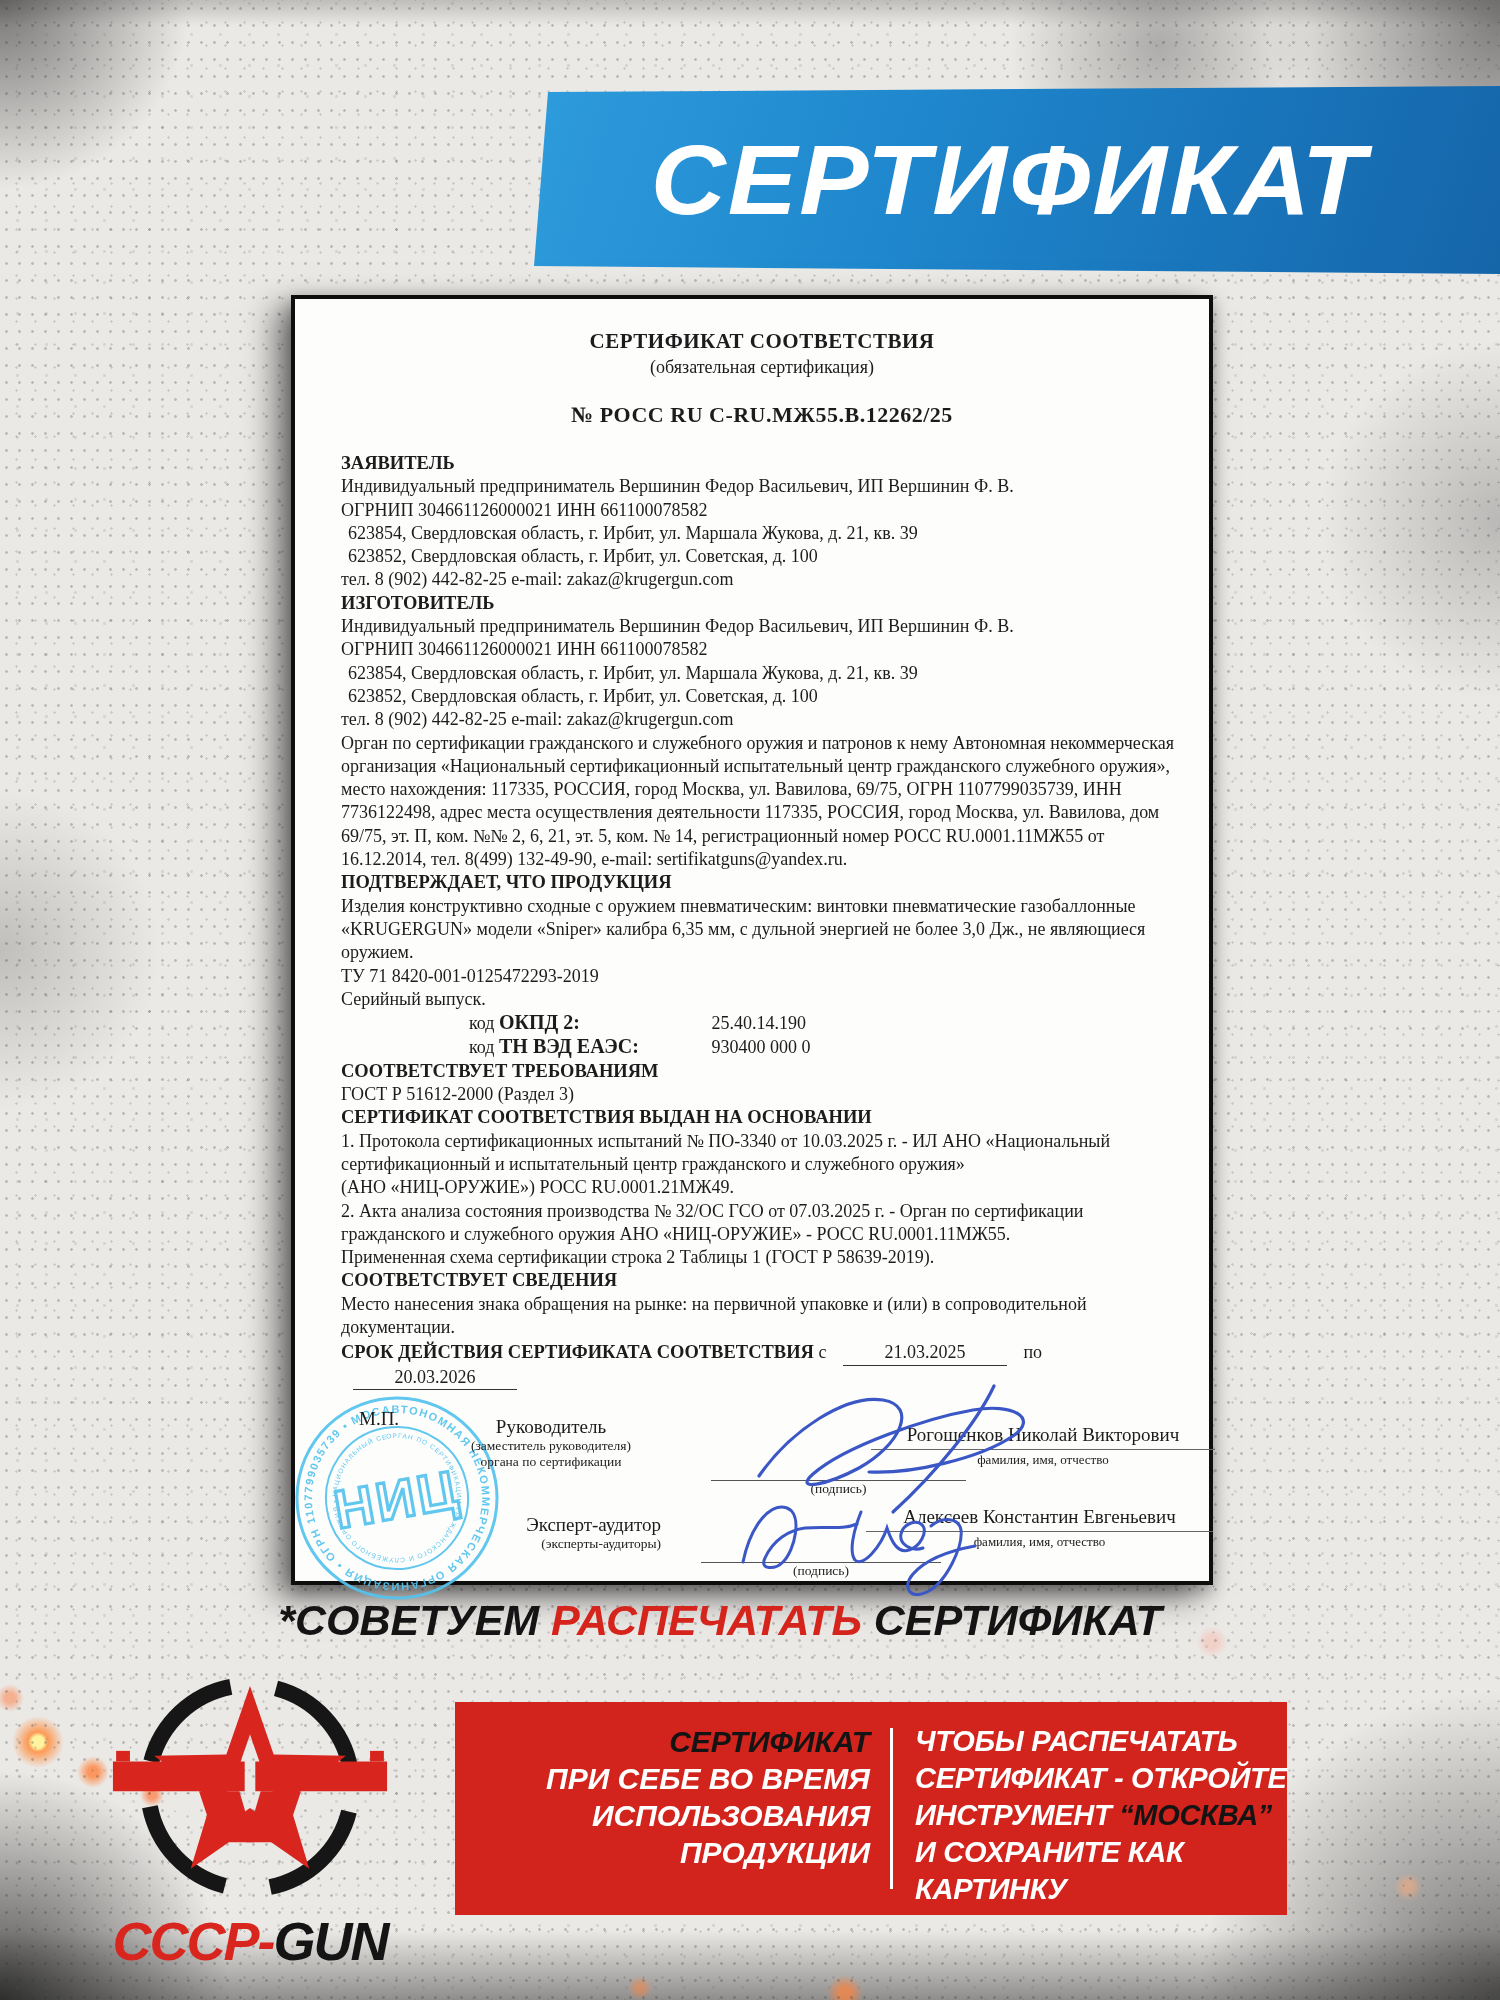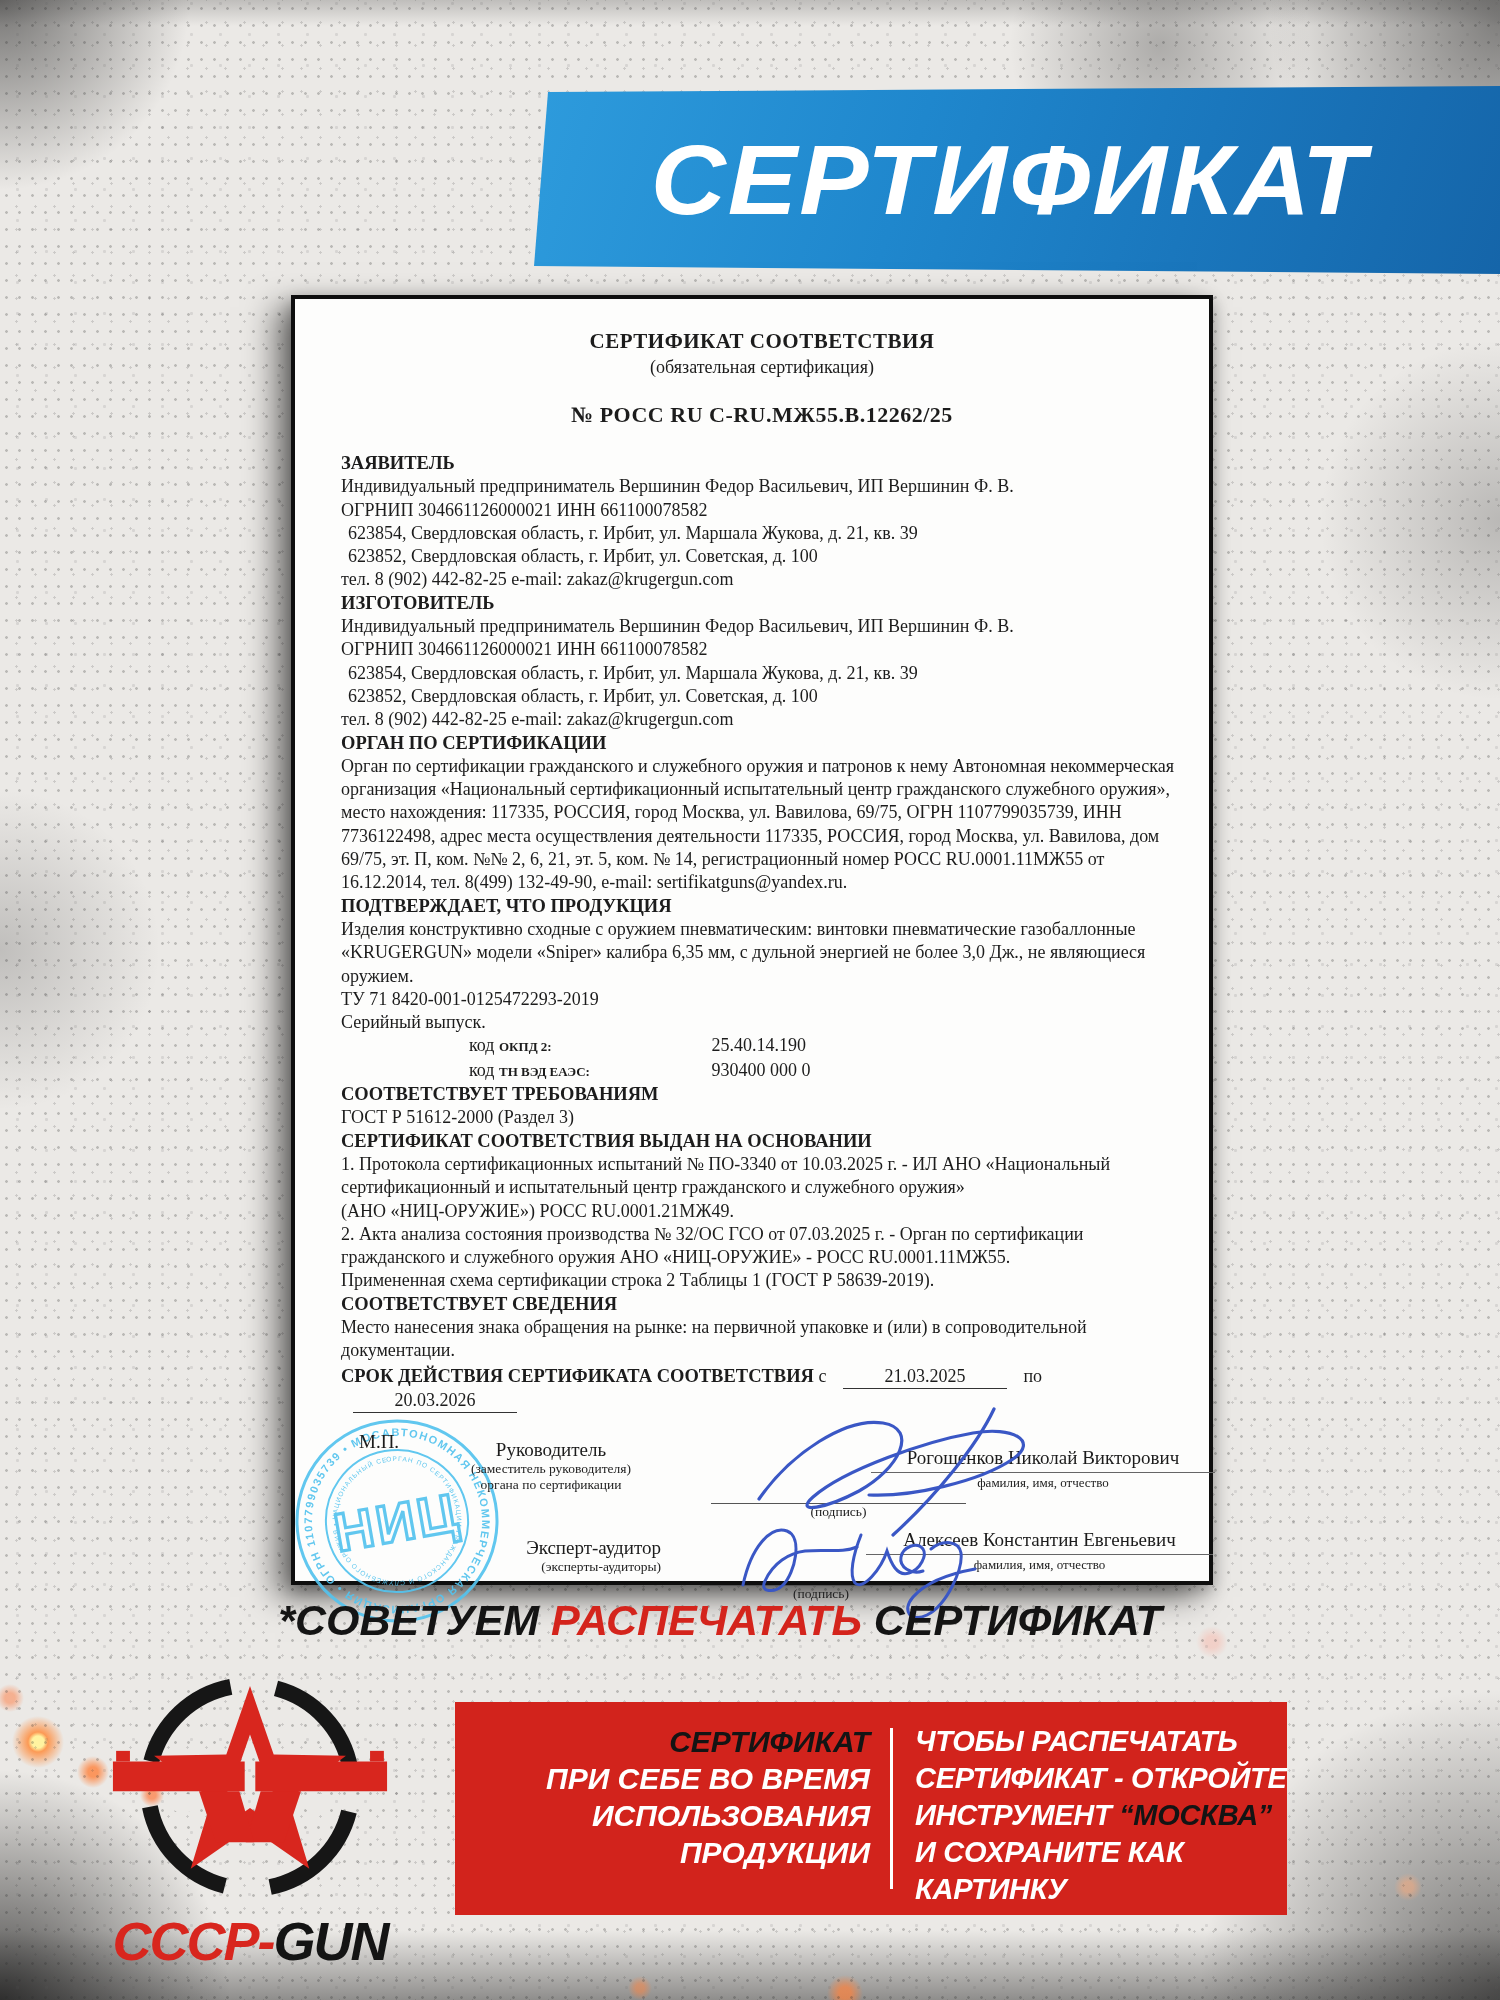--- a/index.html
+++ b/index.html
@@ -49,21 +49,21 @@
   .doc-title{text-align:center;font-weight:bold;font-size:21px;letter-spacing:.5px;}
   .doc-subtitle{text-align:center;font-size:18px;margin-top:3px;}
   .doc-number{text-align:center;font-weight:bold;font-size:22px;margin-top:24px;letter-spacing:.5px;}
   .body-block{margin-top:24px;font-size:18px;line-height:23.3px;}
   .sec-h{font-weight:bold;font-size:18.5px;}
   .ln{white-space:nowrap;}
   .ln.pad{padding-left:7px;}
   .para{text-align:left;}
   .code-row{padding-left:128px;}
   .code-label{display:inline-block;width:238px;}
-  .code-label b{font-size:13px;}
+  .code-label b{font-size:20px;}
   .validity{margin-top:2px;}
   .vdate{display:inline-block;min-width:148px;text-align:center;border-bottom:1.6px solid #333;margin:0 12px;padding:0 8px;}
 
   
   .sign-area{position:relative;height:236px;margin-top:6px;font-size:18px;}
   .mp{position:absolute;left:18px;top:12px;font-size:19px;z-index:4;}
   .seal-wrap{position:absolute;left:-50px;top:-4px;width:212px;height:212px;transform:rotate(-10deg);opacity:.92;z-index:3;}
   .role-head{position:absolute;left:100px;top:20px;width:220px;text-align:center;z-index:4;}
   .role-aud{position:absolute;left:100px;top:118px;width:220px;text-align:right;z-index:4;}
   .role-main{font-size:19px;}
@@ -128,21 +128,20 @@
       <div class="ln pad">623852, Свердловская область, г. Ирбит, ул. Советская, д. 100</div>
       <div class="ln">тел. 8 (902) 442-82-25 e-mail: zakaz@krugergun.com</div>
 
       <div class="sec-h">ИЗГОТОВИТЕЛЬ</div>
       <div class="ln">Индивидуальный предприниматель Вершинин Федор Васильевич, ИП Вершинин Ф. В.</div>
       <div class="ln">ОГРНИП 304661126000021 ИНН 661100078582</div>
       <div class="ln pad">623854, Свердловская область, г. Ирбит, ул. Маршала Жукова, д. 21, кв. 39</div>
       <div class="ln pad">623852, Свердловская область, г. Ирбит, ул. Советская, д. 100</div>
       <div class="ln">тел. 8 (902) 442-82-25 e-mail: zakaz@krugergun.com</div>
 
-      <div class="sec-h">ОРГАН ПО СЕРТИФИКАЦИИ</div>
       <div class="para">Орган по сертификации гражданского и служебного оружия и патронов к нему Автономная некоммерческая организация «Национальный сертификационный испытательный центр гражданского служебного оружия», место нахождения: 117335, РОССИЯ, город Москва, ул. Вавилова, 69/75, ОГРН 1107799035739, ИНН 7736122498, адрес места осуществления деятельности 117335, РОССИЯ, город Москва, ул. Вавилова, дом 69/75, эт. П, ком. №№ 2, 6, 21, эт. 5, ком. № 14, регистрационный номер РОСС RU.0001.11МЖ55 от 16.12.2014, тел. 8(499) 132-49-90, e-mail: sertifikatguns@yandex.ru.</div>
 
       <div class="sec-h">ПОДТВЕРЖДАЕТ, ЧТО ПРОДУКЦИЯ</div>
       <div class="para">Изделия конструктивно сходные с оружием пневматическим: винтовки пневматические газобаллонные «KRUGERGUN» модели «Sniper» калибра 6,35 мм, с дульной энергией не более 3,0 Дж., не являющиеся оружием.</div>
       <div class="ln">ТУ 71 8420-001-0125472293-2019</div>
       <div class="ln">Серийный выпуск.</div>
       <div class="code-row">
         <span class="code-label"><span>код </span><b>ОКПД 2:</b></span>
         <span class="code-value">25.40.14.190</span>
       </div>

